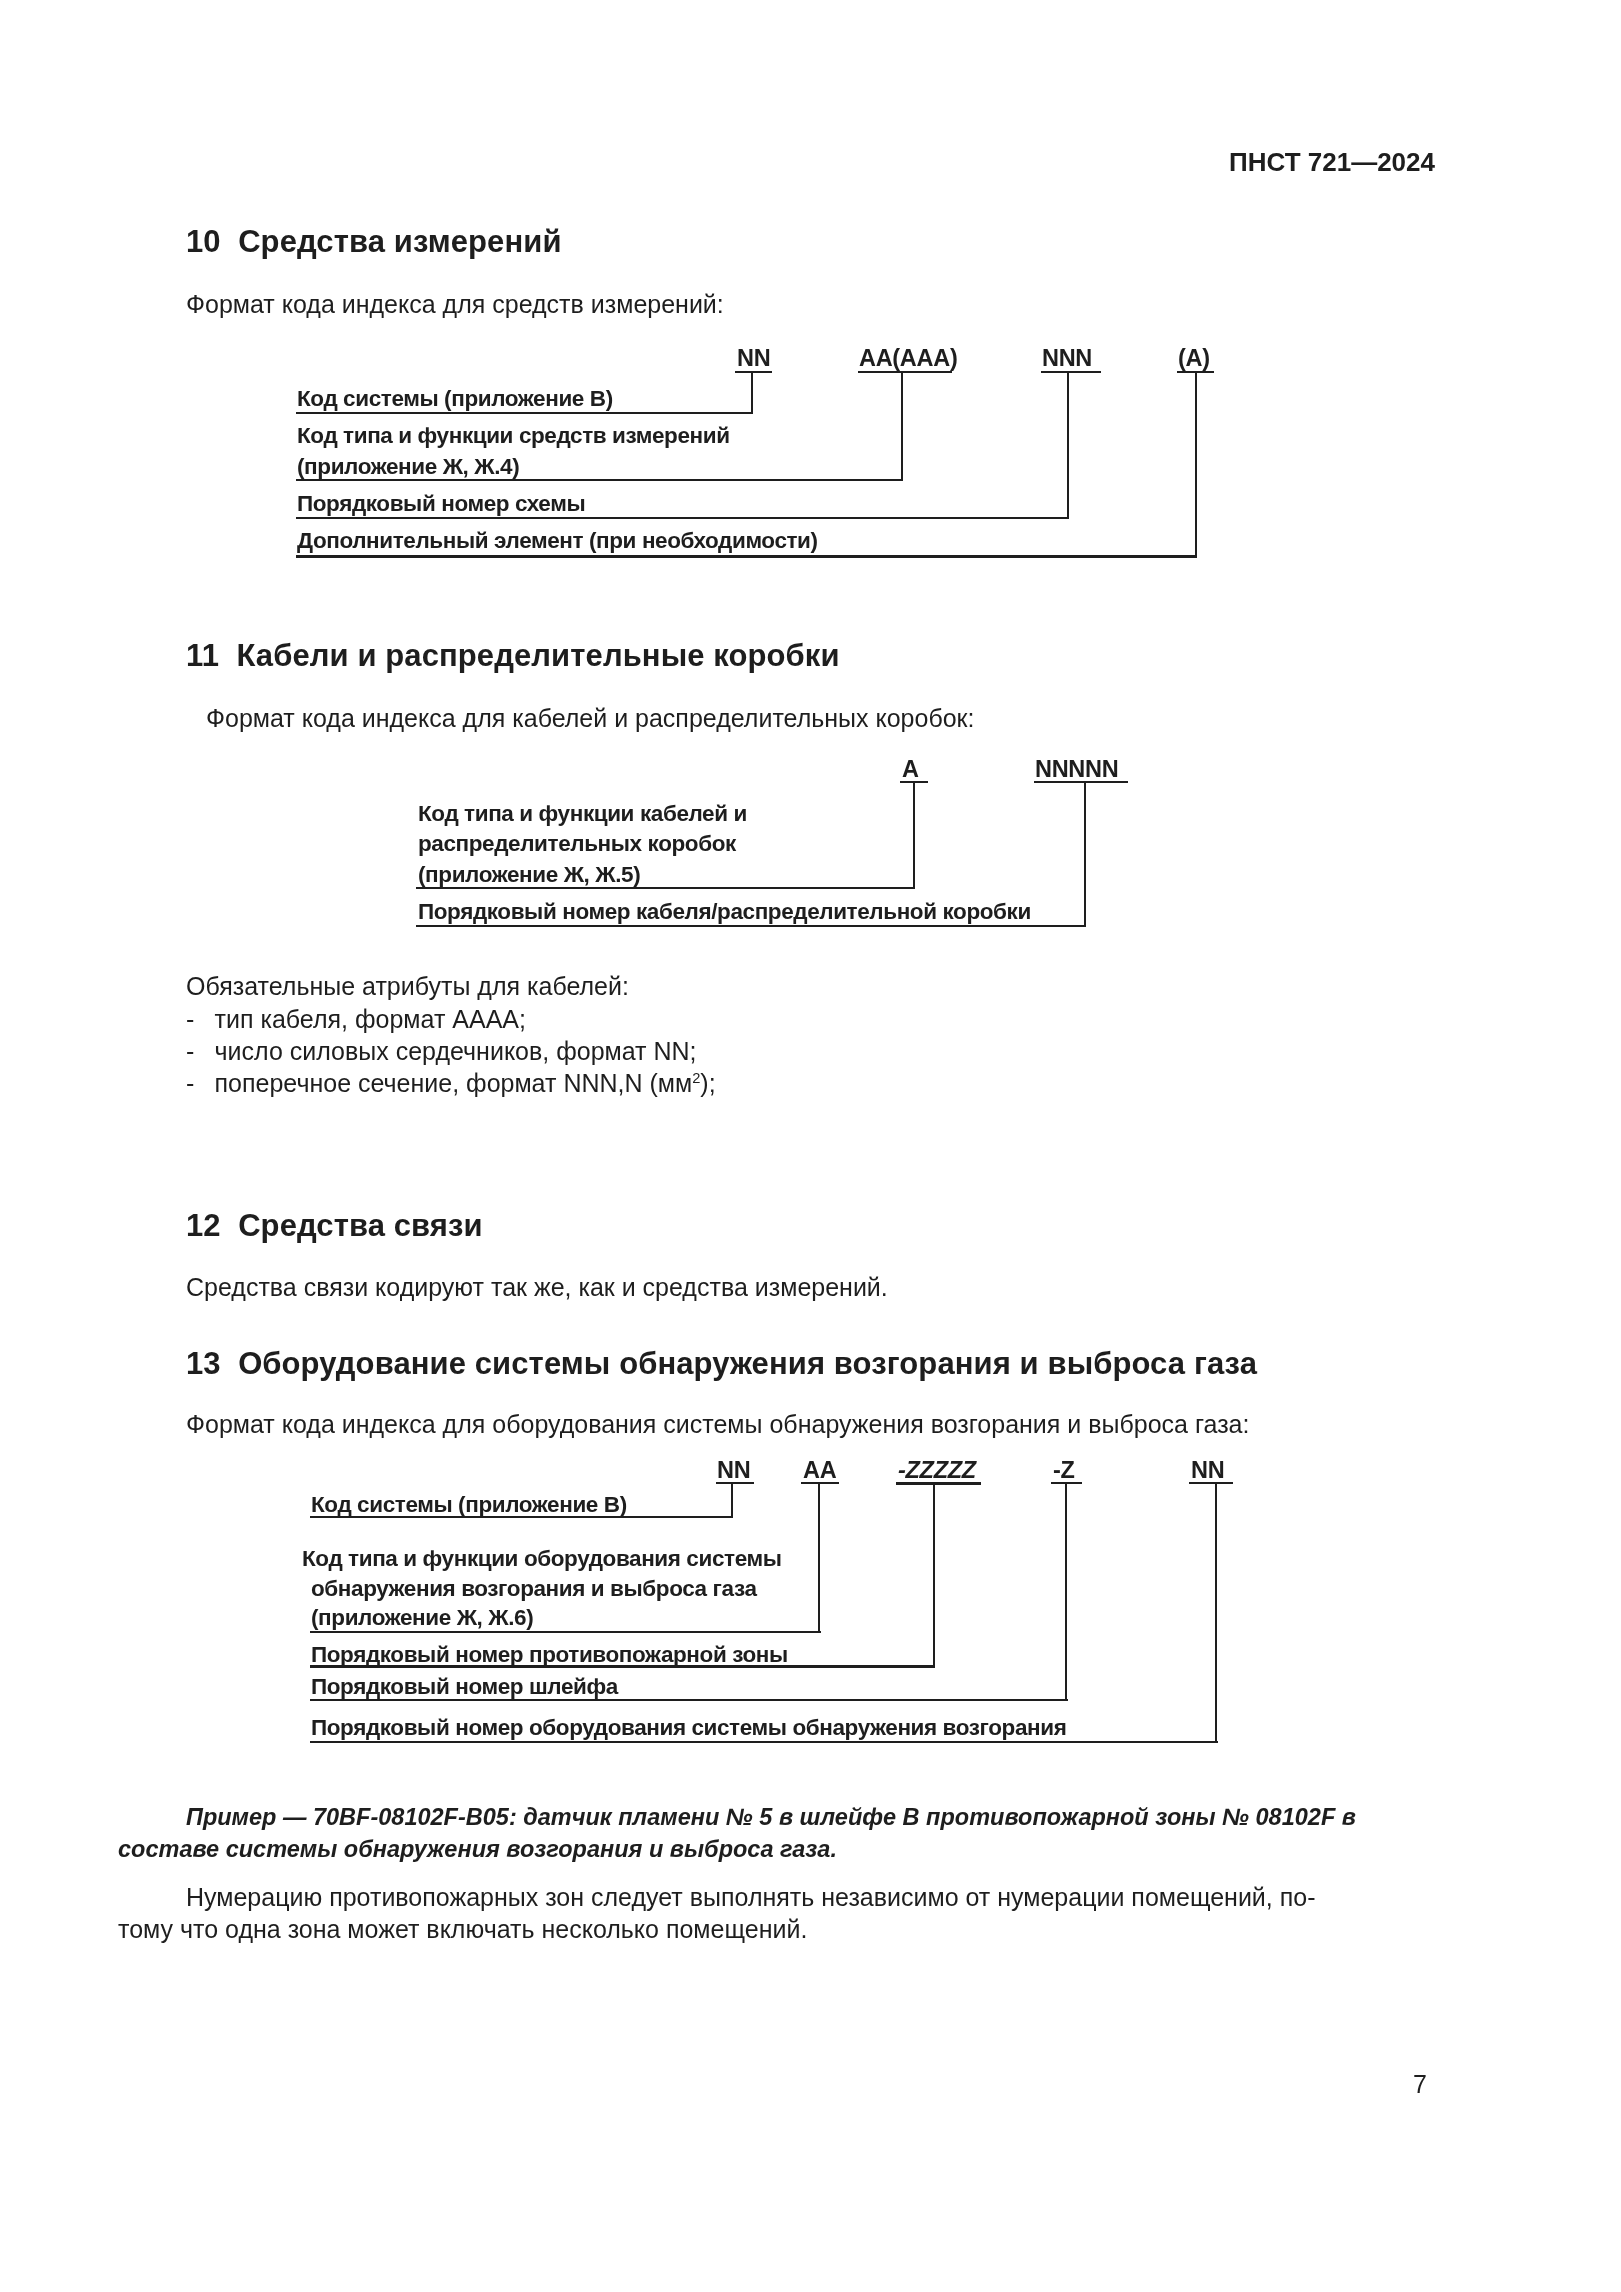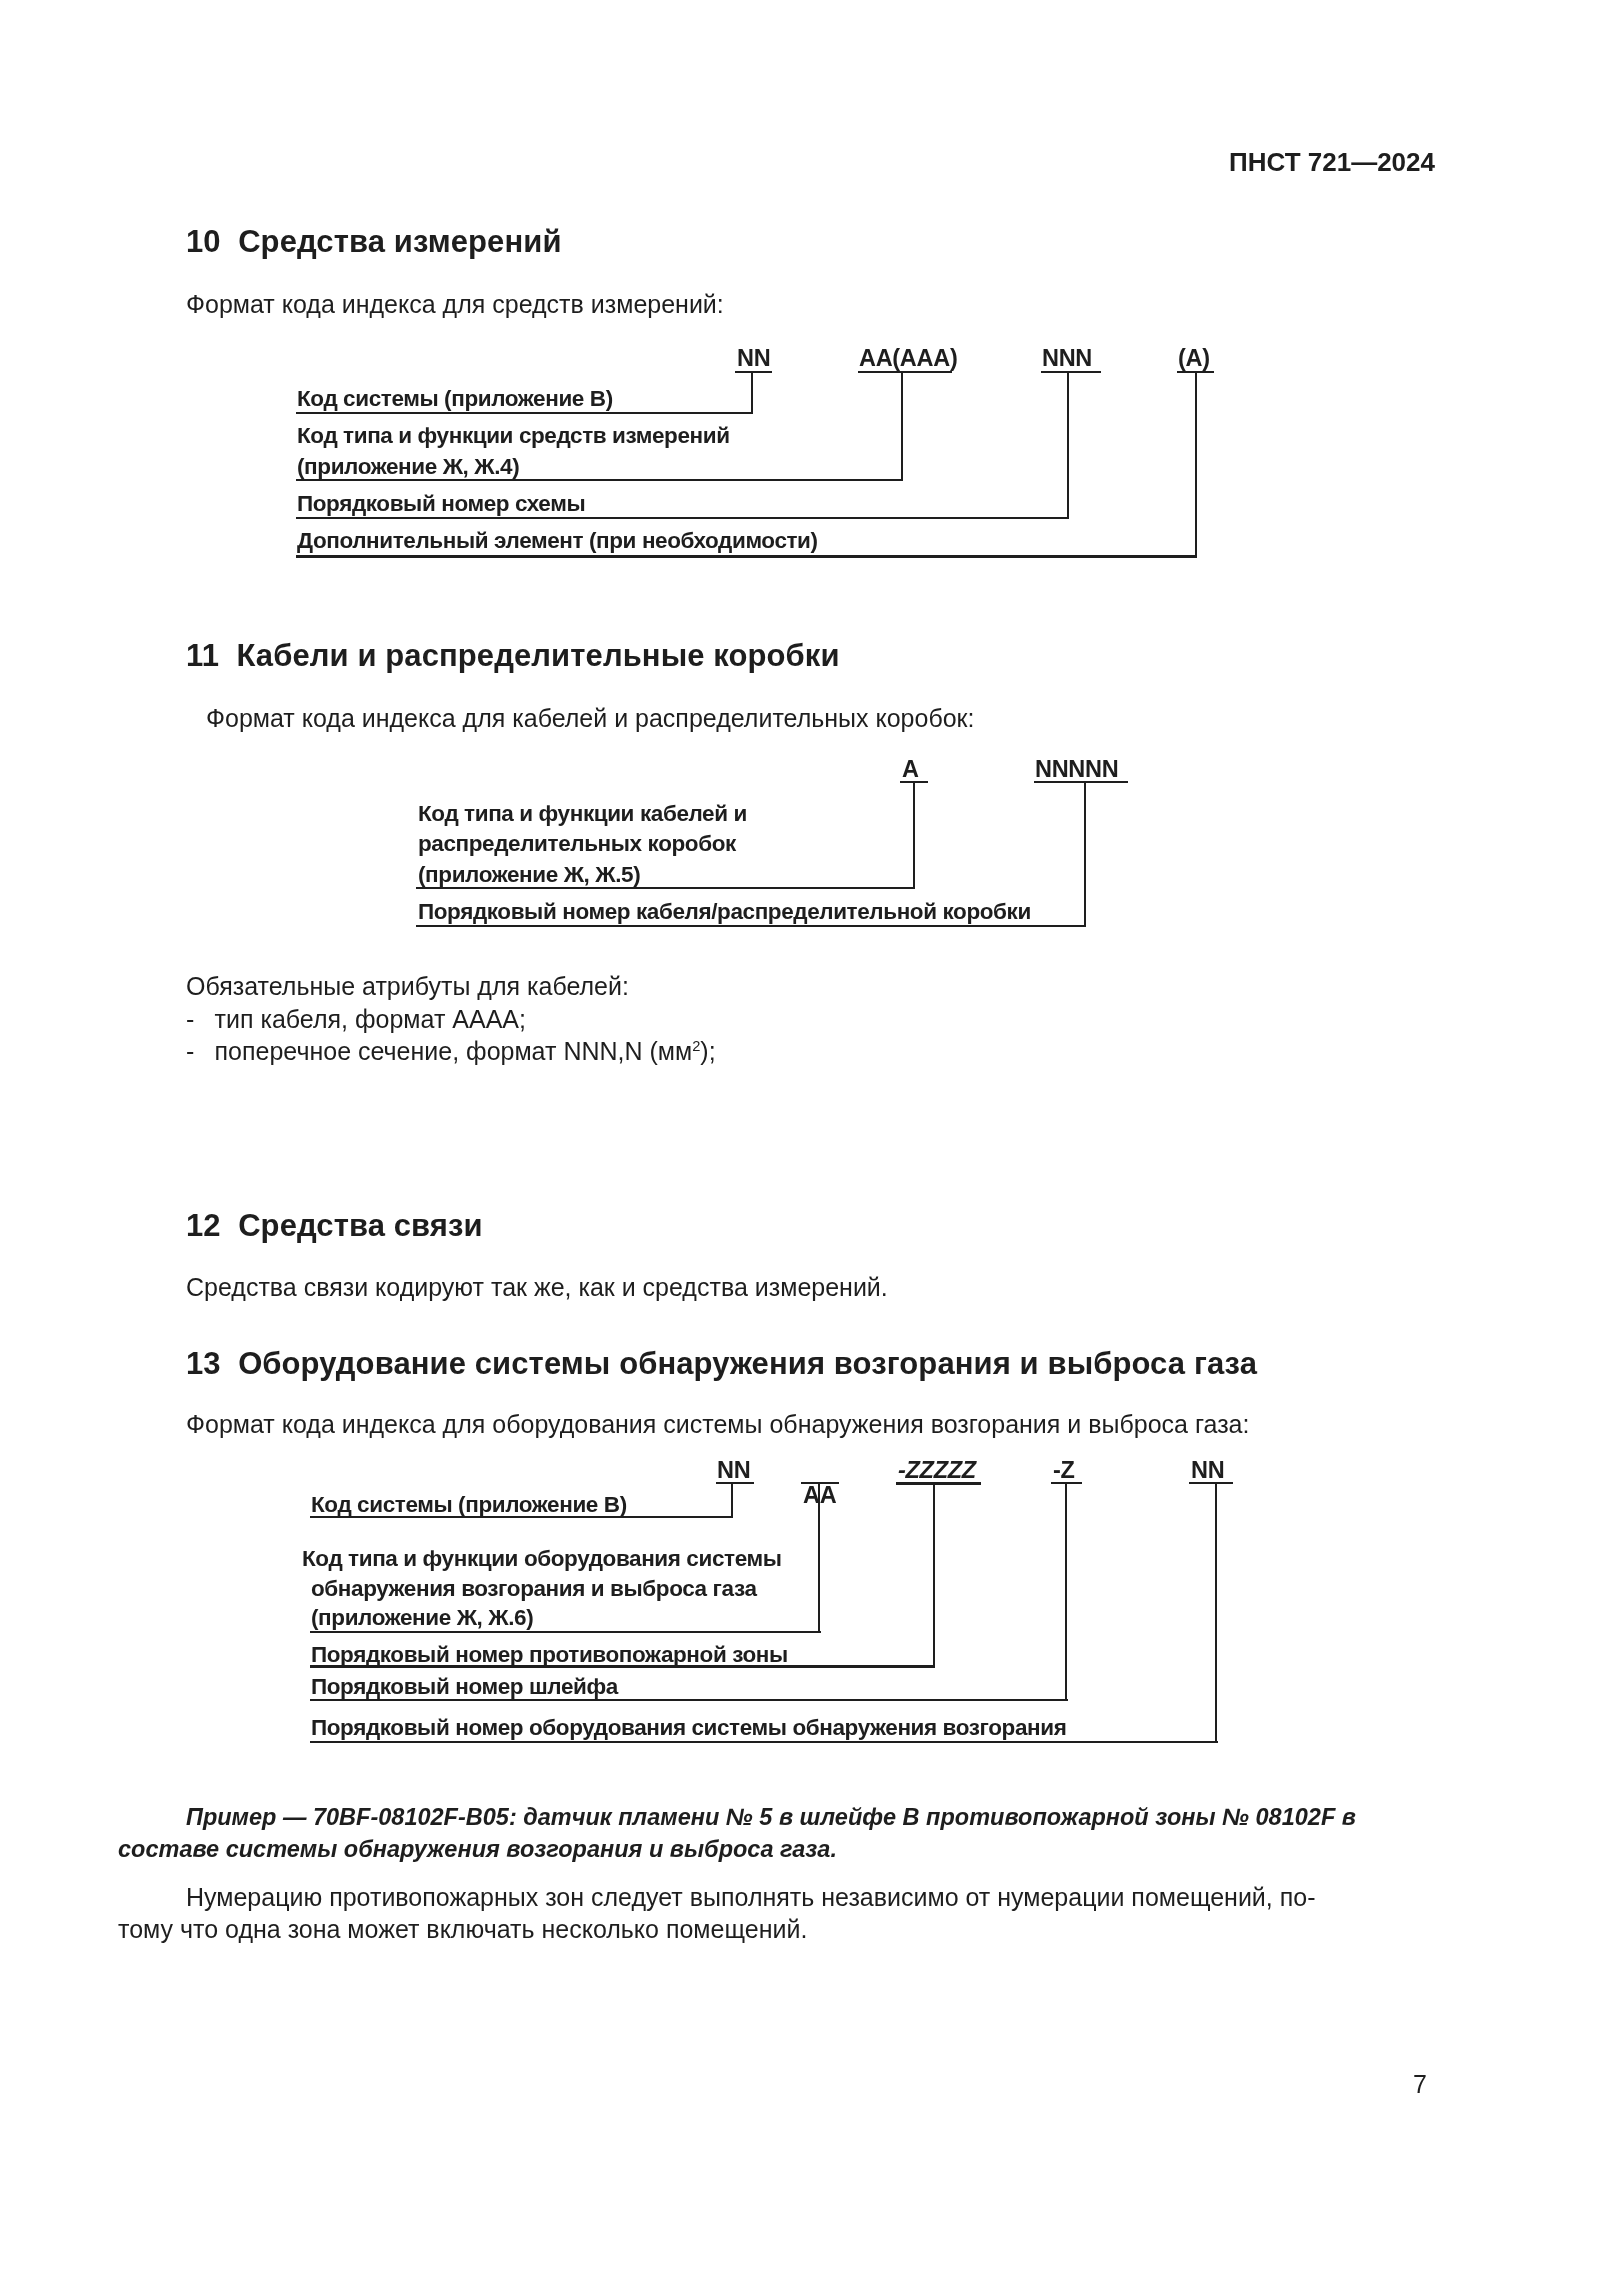--- a/index.html
+++ b/index.html
@@ -75,40 +75,41 @@
     <div class="abs dl" style="left:418px; top:831px;">распределительных коробок</div>
     <div class="abs dl" style="left:418px; top:862px;">(приложение Ж, Ж.5)</div>
     <div class="line" style="left:416px; top:887px; width:499px; height:2px;"></div>
     <div class="abs dl" style="left:418px; top:899px;">Порядковый номер кабеля/распределительной коробки</div>
     <div class="line" style="left:416px; top:925px; width:670px; height:2px;"></div>
   </div>
 
   <div class="abs p" style="left:186px; top:970px;">Обязательные атрибуты для кабелей:</div>
   <div class="abs p" style="left:186px; top:1003px;">
     <span class="list-item"><span class="dash">-</span> <span>тип кабеля, формат АААА;</span></span>
+    <span class="list-item"><span class="dash">-</span> <span>число силовых сердечников, формат NN;</span></span>
     <span class="list-item"><span class="dash">-</span> <span>поперечное сечение, формат NNN,N (мм</span><sup>2</sup><span>);</span></span>
   </div>
 </div>
 
 <div>
   <div class="abs h2" style="left:186px; top:1208px;">
     <span>12</span>&nbsp;&nbsp;<span>Средства связи</span>
   </div>
   <div class="abs p" style="left:186px; top:1271px;">Средства связи кодируют так же, как и средства измерений.</div>
 </div>
 
 <div>
   <div class="abs h2" style="left:186px; top:1346px;">
     <span>13</span>&nbsp;&nbsp;<span>Оборудование системы обнаружения возгорания и выброса газа</span>
   </div>
   <div class="abs p" style="left:186px; top:1408px;">Формат кода индекса для оборудования системы обнаружения возгорания и выброса газа:</div>
 
   <div>
     <div class="abs code" style="left:717px; top:1457px;">NN</div>
-    <div class="abs code" style="left:803px; top:1457px;margin-top:25px;">AA</div>
+    <div class="abs code" style="left:803px; top:1457px;">AA</div>
     <div class="abs code" style="left:898px; top:1457px; font-style: italic;">-ZZZZZ</div>
     <div class="abs code" style="left:1053px; top:1457px;">-Z</div>
     <div class="abs code" style="left:1191px; top:1457px;">NN</div>
 
     <div class="line" style="left:716px; top:1482px; width:38px; height:2px;"></div>
     <div class="line" style="left:801px; top:1482px; width:38px; height:2px;"></div>
     <div class="line" style="left:896px; top:1482px; width:85px; height:2.9px;"></div>
     <div class="line" style="left:1051px; top:1482px; width:31px; height:2px;"></div>
     <div class="line" style="left:1189px; top:1482px; width:44px; height:2px;"></div>
 

